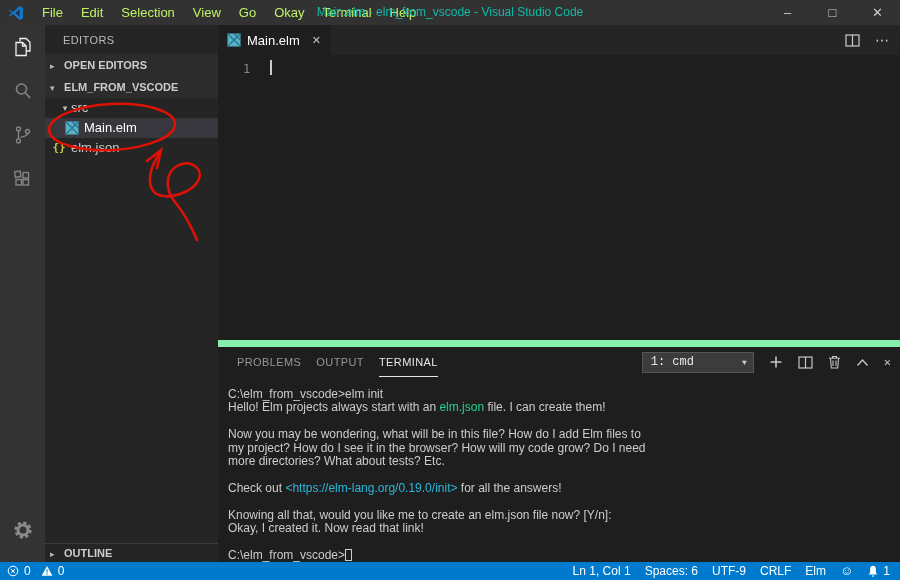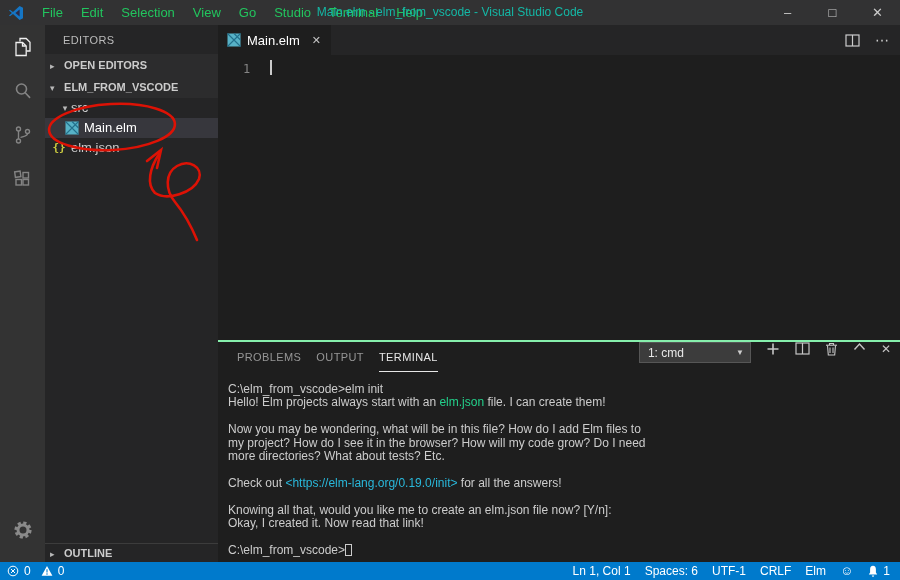--- a/index.html
+++ b/index.html
@@ -8,21 +8,21 @@
     width:900px; height:580px; position:relative; overflow:hidden;
     background:#1e1e1e; color:#cccccc;
     font-family:"Liberation Sans", sans-serif; font-size:13px;
     -webkit-font-smoothing:antialiased;
   }
 
   
   #titlebar { position:absolute; left:0; top:0; width:900px; height:25px;
     background:#323233; display:flex; align-items:center; z-index:5; }
   #vscode-logo { width:16px; height:16px; margin:0 9px 0 8px; flex:none; }
-  .menu-item { height:25px; line-height:25px; padding:0 9px; color:#22c55e;
+  .menu-item { height:25px; line-height:25px; padding:0 9px; color:#bef264;
     font-size:13px; cursor:default; }
   #window-title { position:absolute; left:50%; top:0; transform:translateX(-50%);
     height:25px; line-height:25px; font-size:12px; color:#14b8a6; white-space:nowrap; }
   #win-controls { position:absolute; right:0; top:0; display:flex; }
   .win-btn { width:45px; height:25px; line-height:25px; text-align:center;
     font-size:13px; color:#cccccc; }
 
   
   #activitybar { position:absolute; left:0; top:25px; width:45px; bottom:18px;
     background:#333333; }
@@ -72,28 +72,28 @@
     display:flex; align-items:center; gap:15px; color:#cccccc; }
   #more-actions { font-size:14px; letter-spacing:1px; color:#cccccc; }
   #editor-body { position:relative; height:285px; }
   #line-number { position:absolute; left:25px; top:7px;
     font-family:"DejaVu Sans Mono", monospace; font-size:12px; color:#858585; }
   #editor-cursor { position:absolute; left:52px; top:5px; width:2px; height:15px;
     background:#cccccc; }
 
   
   #panel { position:absolute; left:218px; right:0; top:340px; bottom:18px;
-    background:#1e1e1e; border-top:2px solid #86efac; }
+    background:#1e1e1e; border-top:7px solid #86efac; }
   #panel-header { position:relative; height:30px; display:flex; align-items:center;
     padding-left:19px; }
   .panel-tab { height:30px; line-height:31px; margin-right:15px; font-size:11px;
     color:#969696; letter-spacing:0.4px; white-space:nowrap; }
   .panel-tab.active { color:#e7e7e7; border-bottom:1px solid #e7e7e7; }
   #panel-right { position:absolute; right:9px; top:0; height:30px; display:flex;
-    align-items:flex-start; gap:15px; }
+    align-items:center; gap:15px;font-family:Liberation Mono, monospace; }
   #term-select { width:112px; height:21px; background:#3c3c3c;
     border:1px solid #565656; display:flex; align-items:center; padding:0 6px 0 8px;
     font-size:12px; color:#e8e8e8; }
   #term-select .caret { margin-left:auto; font-size:8px; color:#cccccc; }
   .panel-icon { display:flex; align-items:center; }
   #panel-close { font-size:12px; color:#c5c5c5; }
 
   #terminal-output { position:absolute; left:10px; top:41px; right:6px;
     font-family:Liberation Sans, sans-serif; font-size:12px; line-height:13.4px;
     color:#cccccc; white-space:pre; }
@@ -121,21 +121,21 @@
   <svg id="vscode-logo" viewBox="0 0 16 16">
     <path d="M11.6 1 L5 7.1 L2 4.8 L1 5.4 L3.9 8 L1 10.6 L2 11.2 L5 8.9 L11.6 15 L15 13.3 V2.7 Z" fill="#1576c5"></path>
     <path d="M11.6 4.6 L7.4 8 L11.6 11.4 Z" fill="#2b2b4a"></path>
   </svg>
   <div style="display:flex;">
     <span class="menu-item">File</span>
     <span class="menu-item">Edit</span>
     <span class="menu-item">Selection</span>
     <span class="menu-item">View</span>
     <span class="menu-item">Go</span>
-    <span class="menu-item">Studio</span>
+    <span class="menu-item">Okay</span>
     <span class="menu-item">Terminal</span>
     <span class="menu-item">Help</span>
   </div>
   <div id="window-title">Main.elm - elm_from_vscode - Visual Studio Code</div>
   <div id="win-controls">
     <span class="win-btn">–</span>
     <span class="win-btn">□</span>
     <span class="win-btn">✕</span>
   </div>
 </div>
@@ -296,21 +296,21 @@
         <path d="M6 4.3 V7.4" stroke="#007acc" stroke-width="1.1"></path>
         <circle cx="6" cy="9" r="0.75" fill="#007acc"></circle>
       </svg>
     </span>
     <span class="sb-item">0</span>
   </div>
 
   <div class="sb-right">
     <span class="sb-item">Ln 1, Col 1</span>
     <span class="sb-item">Spaces: 6</span>
-    <span class="sb-item">UTF-1</span>
+    <span class="sb-item">UTF-9</span>
     <span class="sb-item">CRLF</span>
     <span class="sb-item">Elm</span>
     <span id="sb-smiley">☺</span>
     <span class="sb-left" style="gap:4px;">
       <svg width="12" height="13" viewBox="0 0 12 13">
         <path d="M6 0.8 C4 0.8 3.1 2.3 3.1 4.3 V7.5 L1.8 9.6 H10.2 L8.9 7.5 V4.3 C8.9 2.3 8 0.8 6 0.8 Z" fill="#ffffff"></path>
         <path d="M4.8 10.6 a1.2 1.2 0 0 0 2.4 0 Z" fill="#ffffff"></path>
       </svg>
       <span class="sb-item">1</span>
     </span>

